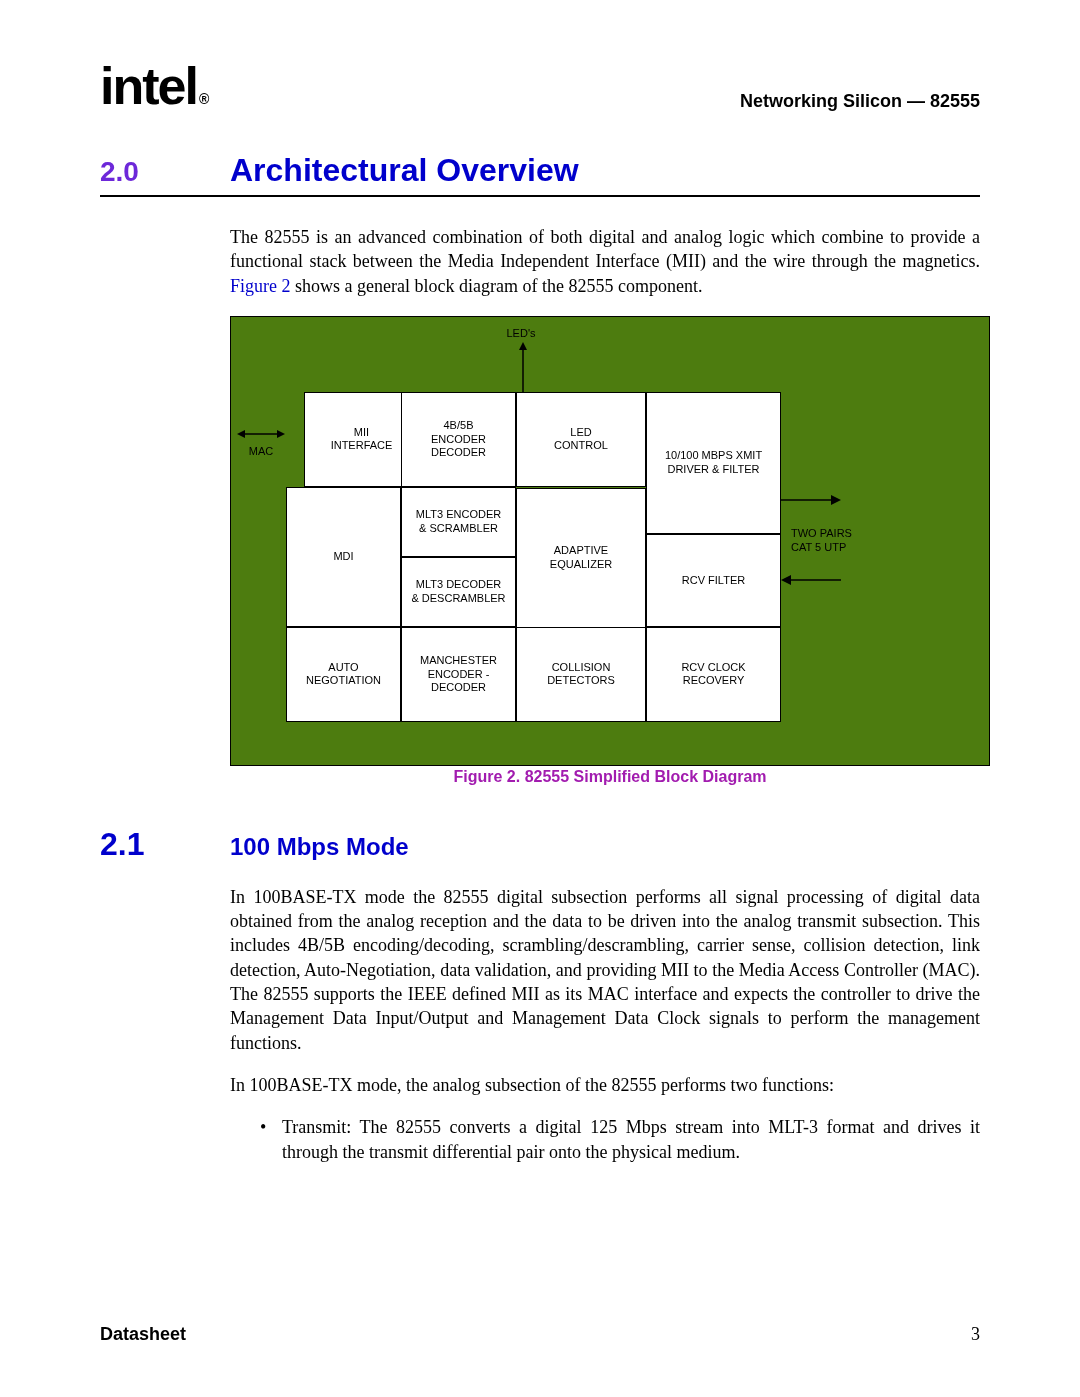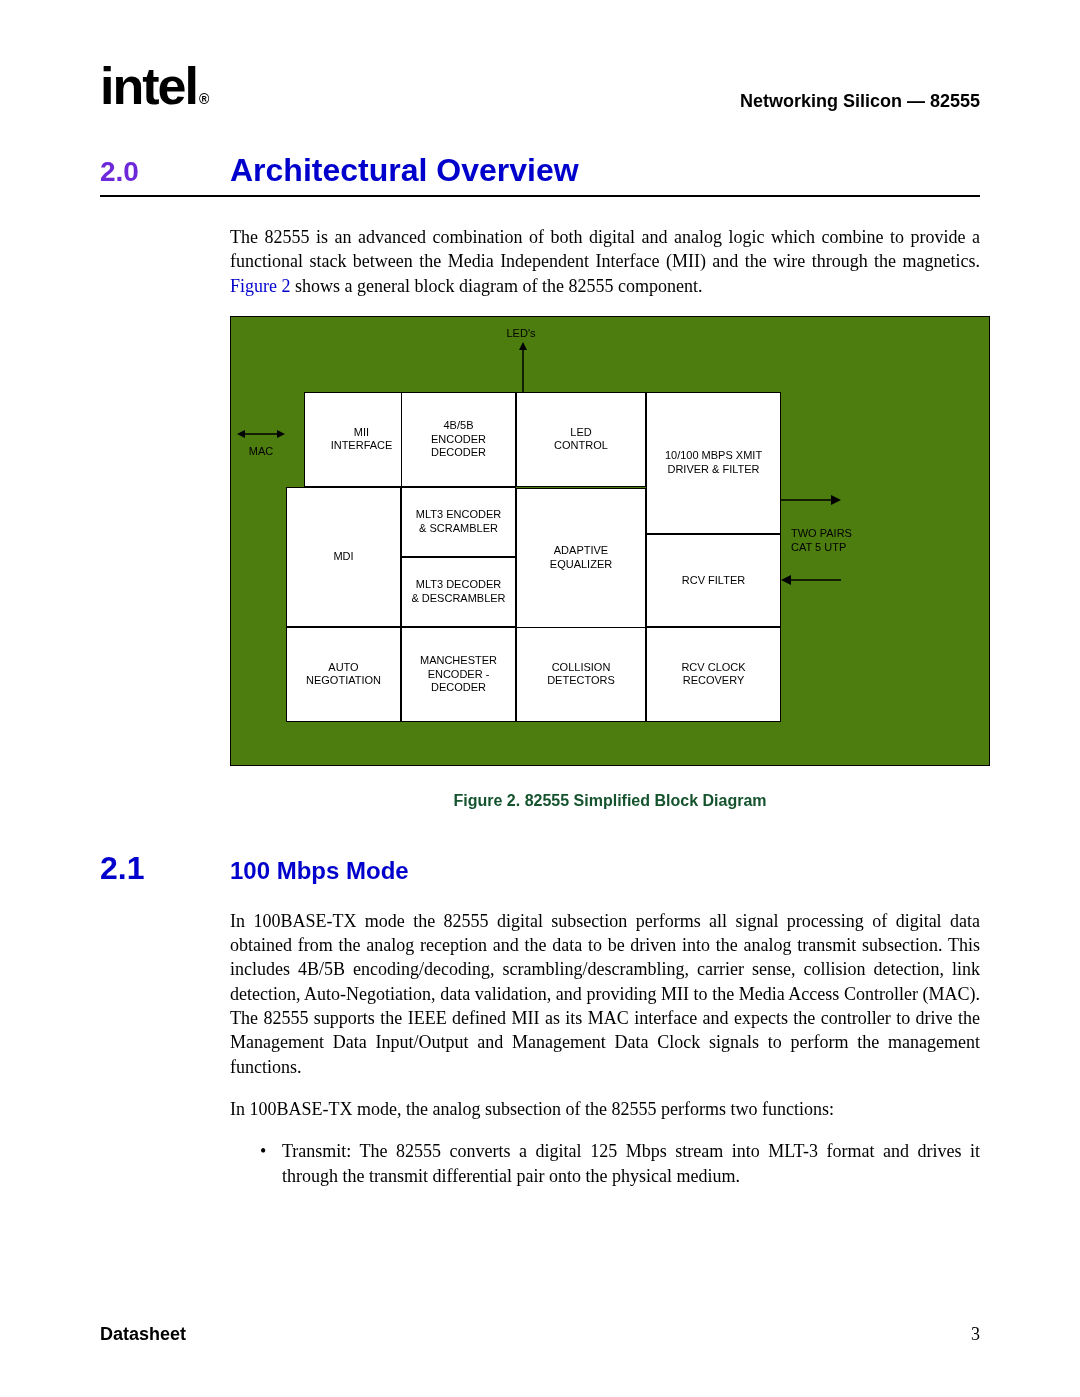--- a/index.html
+++ b/index.html
@@ -76,23 +76,23 @@
     border: 1.5px solid #000;
     width: 760px;
     height: 450px;
     position: relative;
     background: #4d7c0f;
   }
   .figure-caption {
     font-family: Arial, Helvetica, sans-serif;
     font-weight: bold;
     font-size: 16px;
-    color: #14532d;
+    color: #a21caf;
     text-align: center;
-    margin-top: 26px;
+    margin-top: 2px;
     width: 760px;
   }
   .blk {
     position: absolute;
     border: 1.5px solid #000;
     font-family: Arial, Helvetica, sans-serif;
     font-size: 11px;
     display: flex;
     align-items: center;
     justify-content: center;

